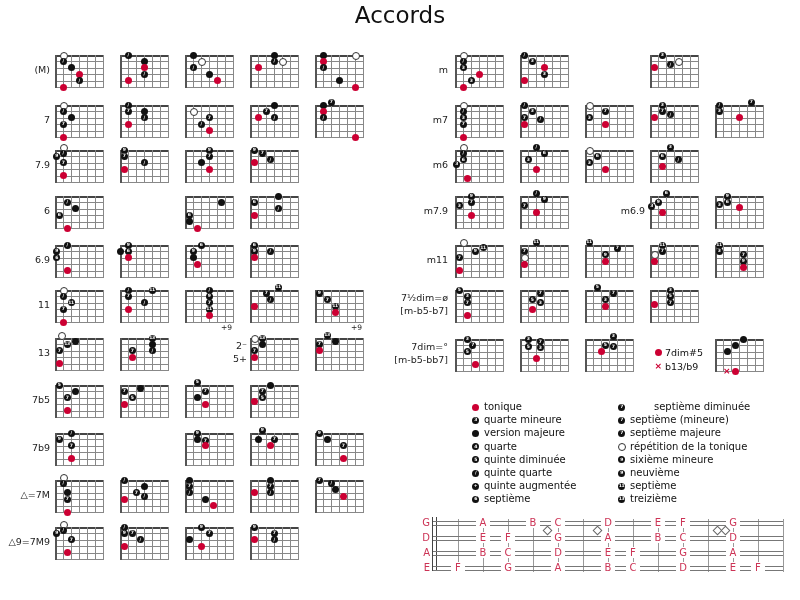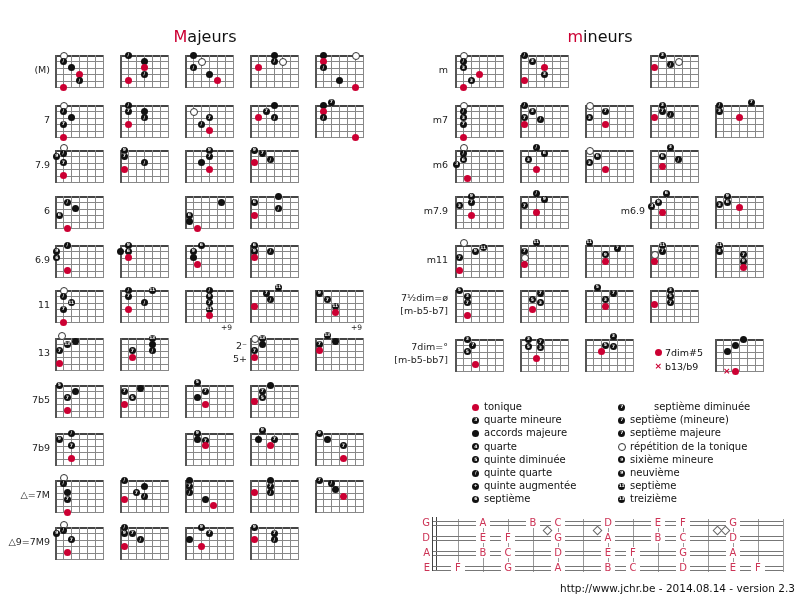--- a/index.html
+++ b/index.html
@@ -29,25 +29,23 @@
   .fb-note{position:absolute;width:14px;text-align:center;font-size:10px;background:#fff;
            color:var(--fretletter,#cc3355);line-height:11px;}
   .fb-open{position:absolute;width:12px;text-align:right;font-size:10px;color:var(--fretletter,#cc3355);line-height:11px;}
   .fb-marker{position:absolute;width:5px;height:5px;border:1px solid #666;background:#fff;transform:rotate(45deg);}
   #footer{right:5px;top:582px;font-size:10.5px;color:#111;}
 </style>
 </head>
 <body>
 
 <div id="board">
-  <div class="abs col-header" id="header-majeurs"><span class="accent">M</span><span>ajeurs</span></div>
-  <div class="abs col-header" id="header-mineurs"><span class="accent">m</span><span>ineurs</span></div>
+  <div class="abs" id="main-title">Accords</div>
 
 
-  <div class="abs" id="footer">http://www.jchr.be - 2014.08.14 - version 2.3</div>
 <div class="abs rowlabel" style="right: 750px; top: 64px;">(M)</div>
     <div class="diag" style="left: 55px; top: 55px;">
       <div class="hl" style="top: 0px; height: 2px; background: rgb(68, 68, 68);"></div>
       <div class="hl" style="top: 6.4px; height: 1px; background: rgb(136, 136, 136);"></div>
       <div class="hl" style="top: 12.8px; height: 1px; background: rgb(136, 136, 136);"></div>
       <div class="hl" style="top: 19.2px; height: 1px; background: rgb(136, 136, 136);"></div>
       <div class="hl" style="top: 25.6px; height: 1px; background: rgb(136, 136, 136);"></div>
       <div class="hl" style="top: 32px; height: 1px; background: rgb(136, 136, 136);"></div>
       <div class="vl" style="left: 0px; width: 2px; background: rgb(85, 85, 85);"></div>
       <div class="vl" style="left: 8px; width: 1px; background: rgb(136, 136, 136);"></div>
@@ -1925,21 +1923,21 @@
       <div class="xmark" style="left: 8px; top: 28px;">×</div>
       <div class="dot" style="left: 16.5px; top: 28.5px; background: rgb(204, 0, 51);"></div>
     </div>
     <div class="dot" style="left: 472px; top: 403.5px; background: rgb(204, 0, 51);"></div>
     <div class="legend-text" style="left: 484px; top: 401px;">tonique</div>
     <div class="dot" style="left: 472px; top: 416.7px; background: rgb(17, 17, 17);">
       <div class="glyph">3</div>
     </div>
     <div class="legend-text" style="left: 484px; top: 414.2px;">quarte mineure</div>
     <div class="dot" style="left: 472px; top: 429.9px; background: rgb(17, 17, 17);"></div>
-    <div class="legend-text" style="left: 484px; top: 427.4px;">accords majeure</div>
+    <div class="legend-text" style="left: 484px; top: 427.4px;">version majeure</div>
     <div class="dot" style="left: 472px; top: 443.1px; background: rgb(17, 17, 17);">
       <div class="glyph">4</div>
     </div>
     <div class="legend-text" style="left: 484px; top: 440.6px;">quarte</div>
     <div class="dot" style="left: 472px; top: 456.3px; background: rgb(17, 17, 17);">
       <div class="glyph">5</div>
     </div>
     <div class="legend-text" style="left: 484px; top: 453.8px;">quinte diminuée</div>
     <div class="dot" style="left: 472px; top: 469.5px; background: rgb(17, 17, 17);">
       <div class="glyph">/</div>

